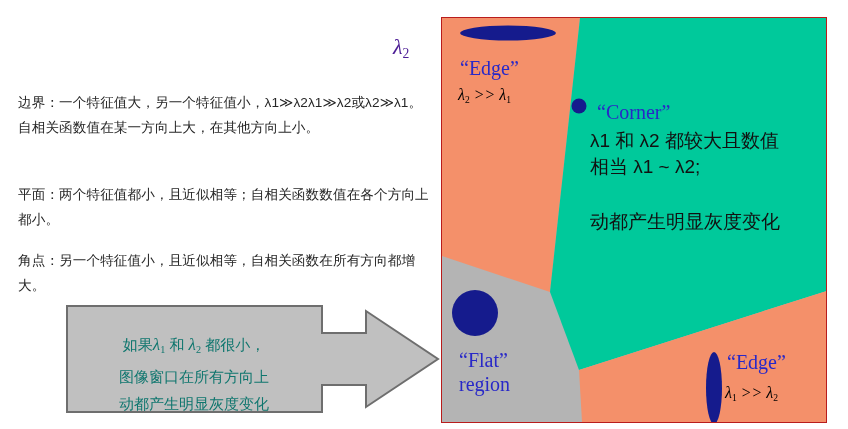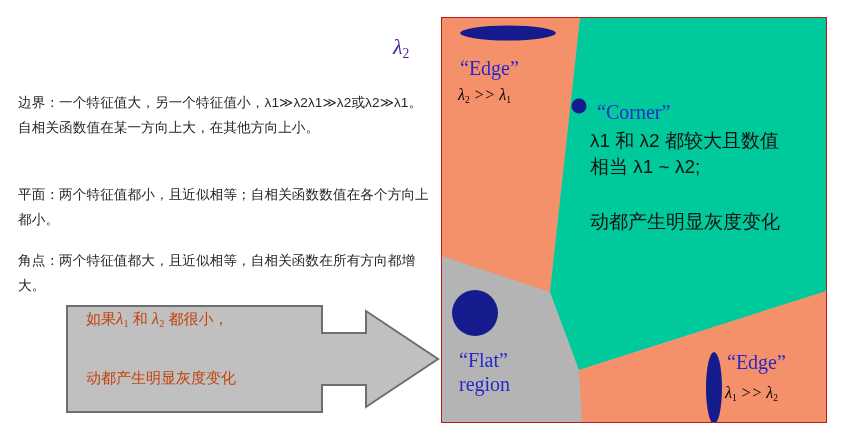--- a/index.html
+++ b/index.html
@@ -66,27 +66,28 @@
     position: absolute;
     left: 0;
     top: 0;
     width: 374px;
     height: 108px;
     display: block;
   }
   #callout-text {
     position: absolute;
     left: 20px;
-    top: 0;
+    top: 26px;
     width: 216px;
     font-family: "Liberation Sans", sans-serif;
     font-size: 15px;
     line-height: 27px;
-    color: #c2410c;
+    color: #0f766e;
     white-space: pre-line;
+    text-align: center;
   }
   #callout-text .lam {
     font-family: "Liberation Serif", serif;
     font-style: italic;
     font-size: 17px;
   }
   #callout-text .lam sub {
     font-size: 0.6em;
     font-style: normal;
     vertical-align: -0.26em;
@@ -155,31 +156,31 @@
 </style>
 </head>
 <body>
 
 <div id="left-column">
 
   <p class="para" id="para-edge">边界：一个特征值大，另一个特征值小，λ1≫λ2λ1≫λ2或λ2≫λ1。自相关函数值在某一方向上大，在其他方向上小。</p>
 
   <p class="para" id="para-flat">平面：两个特征值都小，且近似相等；自相关函数数值在各个方向上都小。</p>
 
-  <p class="para" id="para-corner">角点：两个特征值都大，且近似相等，自相关函数在所有方向都增大。</p>
+  <p class="para" id="para-corner">角点：另一个特征值小，且近似相等，自相关函数在所有方向都增大。</p>
 </div>
 
 <div id="lambda2-axis-label"><span>λ</span><sub>2</sub></div>
 
 <div id="callout-group">
   <svg id="callout-arrow-svg" viewBox="0 0 374 108">
     <path d="M1,1 L256,1 L256,28 L300,28 L300,6 L372,54 L300,102 L300,80 L256,80 L256,107 L1,107 Z" fill="#C0C0C0" stroke="#6E6E6E" stroke-width="2" stroke-linejoin="miter"></path>
   </svg>
 
-  <div id="callout-text"><span>如果</span><span class="lam"><span>λ</span><sub>1</sub></span><span> 和 </span><span class="lam"><span>λ</span><sub>2</sub></span><span> 都很小，</span><br><br><span>动都产生明显灰度变化</span></div>
+  <div id="callout-text"><span>如果</span><span class="lam"><span>λ</span><sub>1</sub></span><span> 和 </span><span class="lam"><span>λ</span><sub>2</sub></span><span> 都很小，</span><br><span>图像窗口在所有方向上</span><br><span>动都产生明显灰度变化</span></div>
 </div>
 
 <div id="diagram">
 
   <svg id="diagram-svg" viewBox="0 0 394 404">
 
     <rect x="0" y="0" width="394" height="404" fill="#B4B4B4"></rect>
 
     <path d="M0,0 L138,0 L108,274 L0,238 Z" fill="#F4906A"></path>
 

